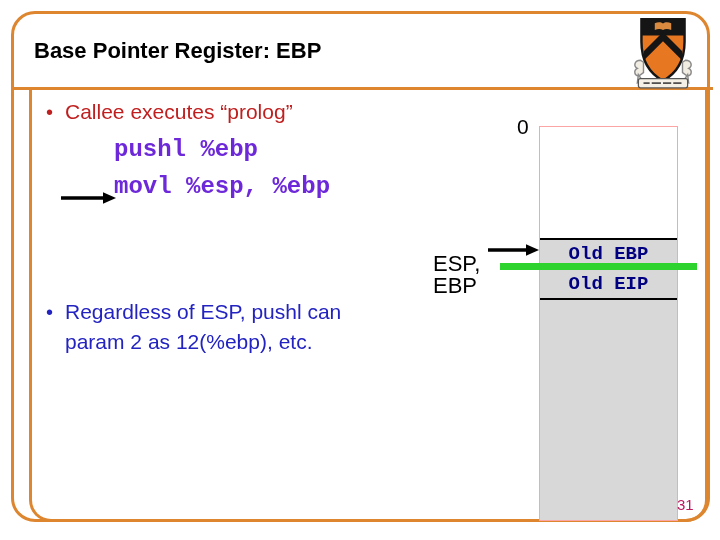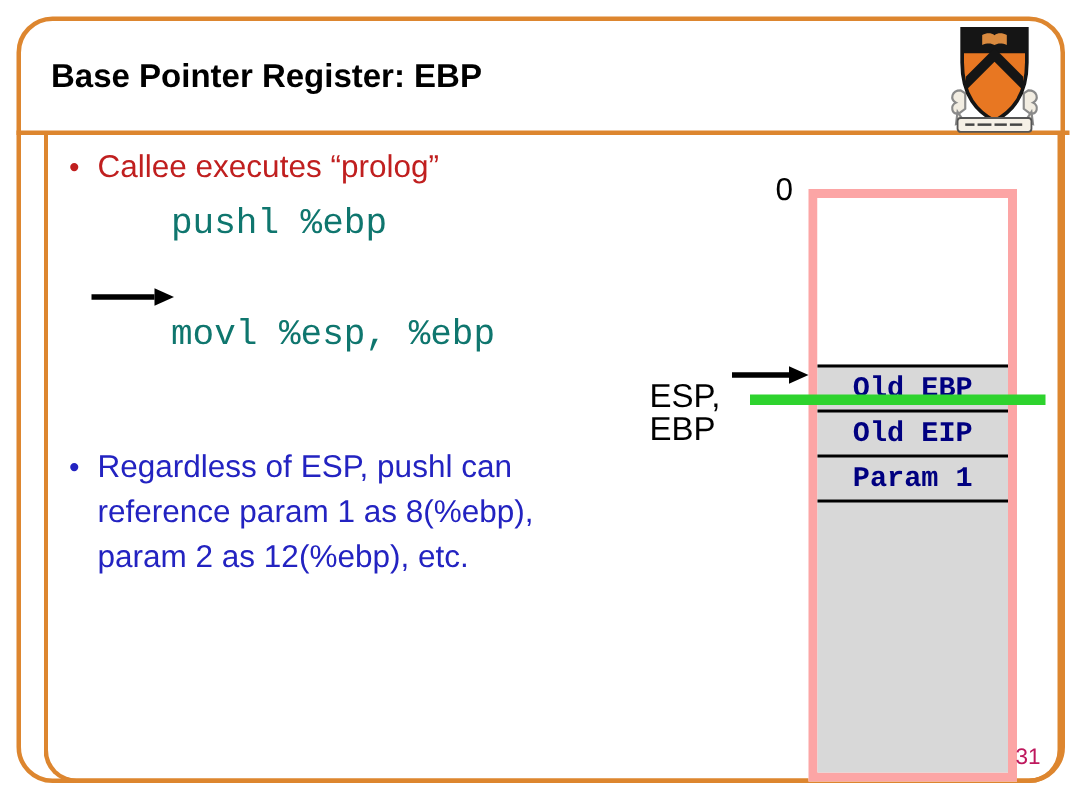--- a/index.html
+++ b/index.html
@@ -30,31 +30,31 @@
   }
 
   
   .bullet-row{display:flex;align-items:flex-start;}
   .bullet-dot{font-size:20px;line-height:26px;margin-right:12px;}
   .bullet1{left:46px;top:99px;color:#c01f1f;font-size:21px;line-height:26px;}
   .bullet2{left:46px;top:297px;color:#2323c1;font-size:21px;line-height:30px;}
   .bullet2 .bullet-dot{line-height:30px;}
 
   .code-line{
-    font-family:"Liberation Mono", monospace;font-weight:normal;
-    color:#0f766e;font-size:24px;white-space:pre;
+    font-family:"Liberation Mono", monospace;font-weight:bold;
+    color:#6d28d9;font-size:24px;white-space:pre;
   }
   .code-1{left:114px;top:136px;}
-  .code-2{left:114px;top:173px;margin-top:37px;}
+  .code-2{left:114px;top:173px;}
 
   
   .zero-label{left:517px;top:115px;font-size:21px;color:#000;}
   .stack-box{
     left:539px;top:126px;width:139px;height:395px;
-    border:6px solid #fca5a5;background:#fff;box-sizing:border-box;
+    border:1px solid #fca5a5;background:#fff;box-sizing:border-box;
     display:flex;flex-direction:column;
   }
   .stack-spacer{height:111px;background:#ffffff;}
   .stack-cell{
     height:30px;box-sizing:border-box;border-top:2px solid #000;
     background:#d8d8d8;color:#000080;
     font-family:"Liberation Mono", monospace;font-weight:bold;
     font-size:19px;line-height:28px;text-align:center;white-space:pre;
   }
   .stack-filler{flex:1;border-top:2px solid #000;background:#d8d8d8;}
@@ -118,32 +118,30 @@
 
 <svg class="abs arrow-svg arrow-1" width="55" height="14">
   <line x1="0" y1="7" x2="42" y2="7" stroke="#000" stroke-width="3.6"></line>
   <polygon points="42,1.2 55,7 42,12.8" fill="#000"></polygon>
 </svg>
 
 <div class="abs bullet2 bullet-row">
   <span class="bullet-dot">•</span>
   <span>
     <div>Regardless of ESP, pushl can</div>
-    <div>reference param 1 as 8(%ebp),</div>
     <div>param 2 as 12(%ebp), etc.</div>
   </span>
 </div>
 
 <div class="abs zero-label">0</div>
 
 <div class="abs stack-box">
   <div class="stack-spacer"></div>
   <div class="stack-cell">Old EBP</div>
   <div class="stack-cell">Old EIP</div>
-  <div class="stack-cell">Param 1</div>
   <div class="stack-filler"></div>
 </div>
 
 <div class="abs esp-label">
   <div>ESP,</div>
   <div>EBP</div>
 </div>
 
 <svg class="abs arrow-svg arrow-2" width="51" height="14">
   <line x1="0" y1="7" x2="38" y2="7" stroke="#000" stroke-width="3.6"></line>

